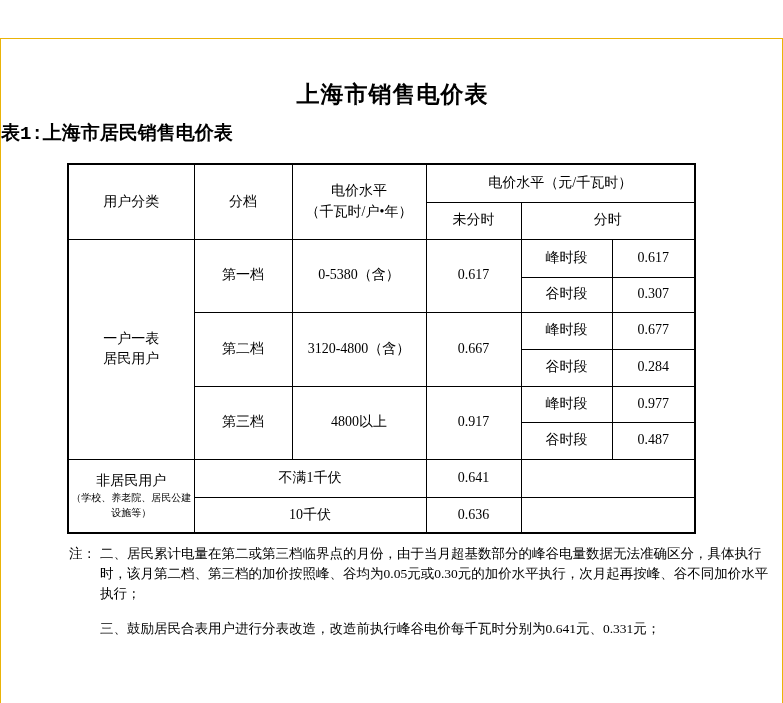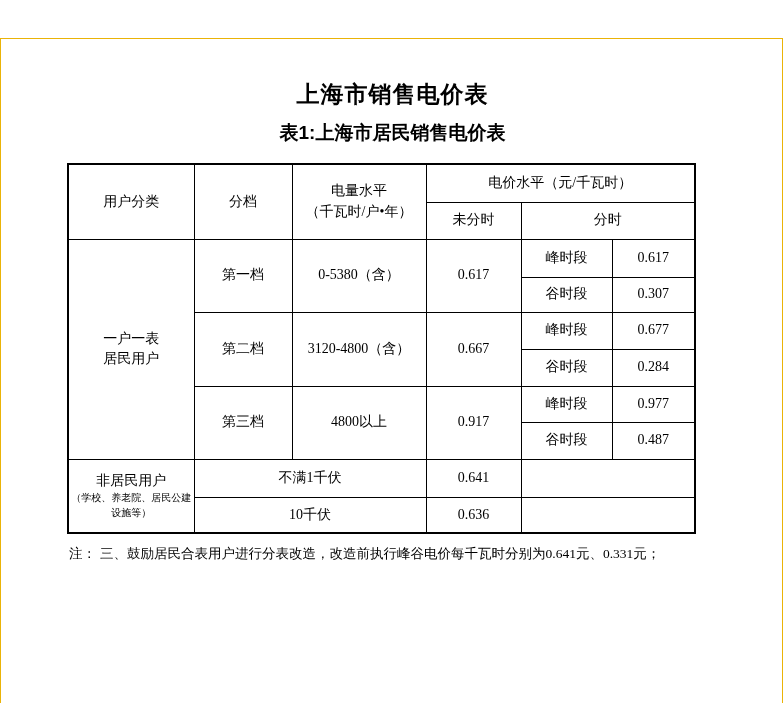--- a/index.html
+++ b/index.html
@@ -23,22 +23,21 @@
     top: 40px; left: 0; width: 783px;
     text-align: center;
     font-family: "Liberation Sans", sans-serif;
     font-weight: bold;
     font-size: 23px;
     letter-spacing: 1px;
   }
   .subtitle {
     position: absolute;
     top: 81px; left: 0; width: 783px;
-    text-align: center;
-    font-family: Liberation Sans, sans-serif;
+    font-family: Liberation Mono, monospace;
     font-weight: bold;
     font-size: 19px;
   }
   table.price-table {
     position: absolute;
     top: 124px; left: 66px;
     width: 627px;
     border-collapse: collapse;
     table-layout: fixed;
     border: 2px solid #000;
@@ -95,21 +94,21 @@
         <col class="c3">
         <col class="c4">
         <col class="c5">
         <col class="c6">
     </colgroup>
     <tbody>
       <tr class="r38">
         <td rowspan="2">用户分类</td>
         <td rowspan="2">分档</td>
         <td rowspan="2">
-          <div>电量水平</div>
+          <div>电价水平</div>
           <div>（千瓦时/户•年）</div>
         </td>
         <td colspan="3">电价水平（元/千瓦时）</td>
       </tr>
       <tr class="r37">
         <td>未分时</td>
         <td colspan="2">分时</td>
       </tr>
 
       <tr class="r38">
@@ -164,16 +163,17 @@
       <tr class="r36">
         <td colspan="2">10千伏</td>
         <td>0.636</td>
         <td colspan="2"></td>
       </tr>
     </tbody>
   </table>
 
   <div class="notes">
     <span class="notes-label">注：</span>
+    <div class="note-item">二、居民累计电量在第二或第三档临界点的月份，由于当月超基数部分的峰谷电量数据无法准确区分，具体执行时，该月第二档、第三档的加价按照峰、谷均为0.05元或0.30元的加价水平执行，次月起再按峰、谷不同加价水平执行；</div>
     <div class="note-item">三、鼓励居民合表用户进行分表改造，改造前执行峰谷电价每千瓦时分别为0.641元、0.331元；</div>
   </div>
 
 </div>
 
 </body></html>

